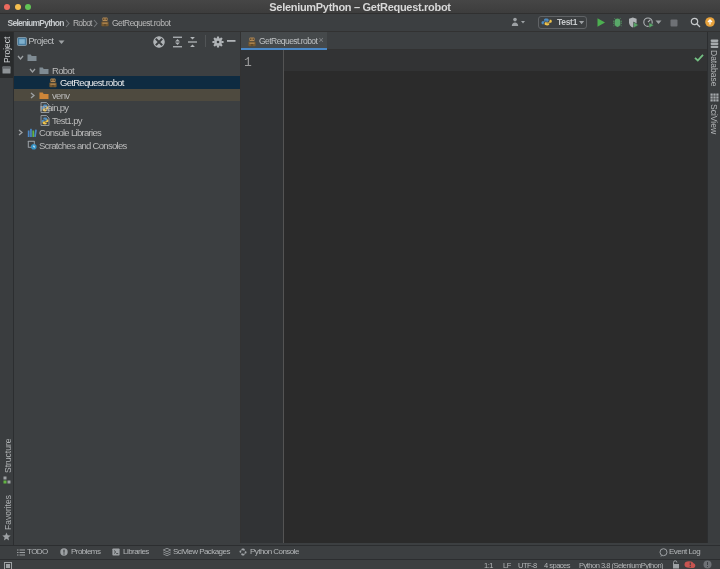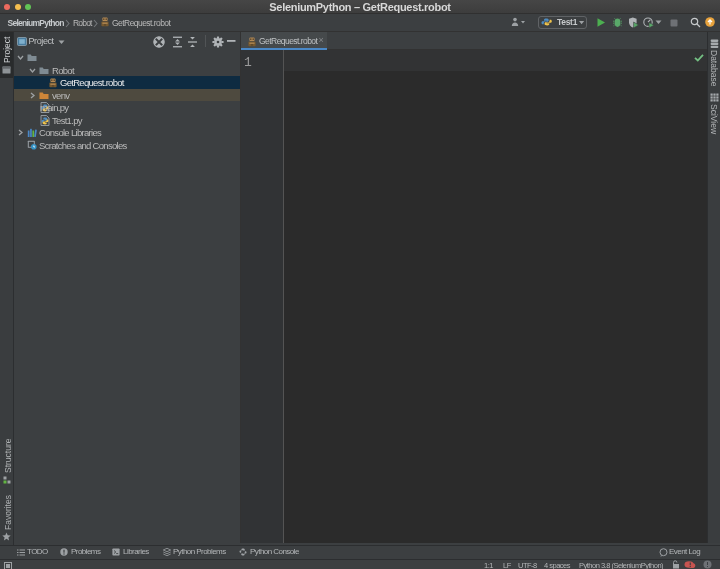--- a/index.html
+++ b/index.html
@@ -409,21 +409,21 @@
       <path d="M2 2.5 l1.8 1.5 L2 5.5" stroke="#3c3f41" stroke-width="0.9" fill="none"></path>
       <path d="M4.2 5.6 h2" stroke="#3c3f41" stroke-width="0.9"></path>
     </svg>
   </div>
 <div class="botitem" style="left:123px;top:545px;">Libraries</div>
 <div class="icon" id="ic-pkg" style="left:163px;top:548px;">
     <svg width="8" height="8" viewBox="0 0 8 8">
       <path d="M4 0.3 L7.7 2 L4 3.7 L0.3 2 z M0.3 4 L4 5.7 L7.7 4 M0.3 6 L4 7.7 L7.7 6" stroke="#9da1a4" stroke-width="0.8" fill="none"></path>
     </svg>
   </div>
-<div class="botitem" style="left:173px;top:545px;">Python Problems</div>
+<div class="botitem" style="left:173px;top:545px;">SciView Packages</div>
 <div class="icon" id="ic-pycon" style="left:239px;top:548px;">
     <svg width="8" height="8" viewBox="0 0 8 8">
       <path d="M3.9 0.4 c-1.1 0-1.5.5-1.5 1 v.7 h2 v.4 h-3 c-.6 0-.9.5-.9 1.1 c0 .6.3 1.1.9 1.1 h.7 v-.8 c0-.6.5-1.1 1.1-1.1 h1.7 c.5 0 .9-.4.9-.9 v-.5 c0-.5-.8-1-1.9-1 z" fill="#9da1a4"></path>
       <path d="M4.1 7.6 c1.1 0 1.5-.5 1.5-1 v-.7 h-2 v-.4 h3 c.6 0 .9-.5.9-1.1 c0-.6-.3-1.1-.9-1.1 h-.7 v.8 c0 .6-.5 1.1-1.1 1.1 h-1.7 c-.5 0-.9.4-.9.9 v.5 c0 .5.8 1 1.9 1 z" fill="#9da1a4"></path>
     </svg>
   </div>
 <div class="botitem" style="left:250px;top:545px;">Python Console</div>
 <div class="icon" id="ic-eventlog" style="left:659px;top:548px;">
     <svg width="9" height="9" viewBox="0 0 9 9">
       <circle cx="4.5" cy="4.2" r="3.5" stroke="#9da1a4" stroke-width="1" fill="none"></circle>

